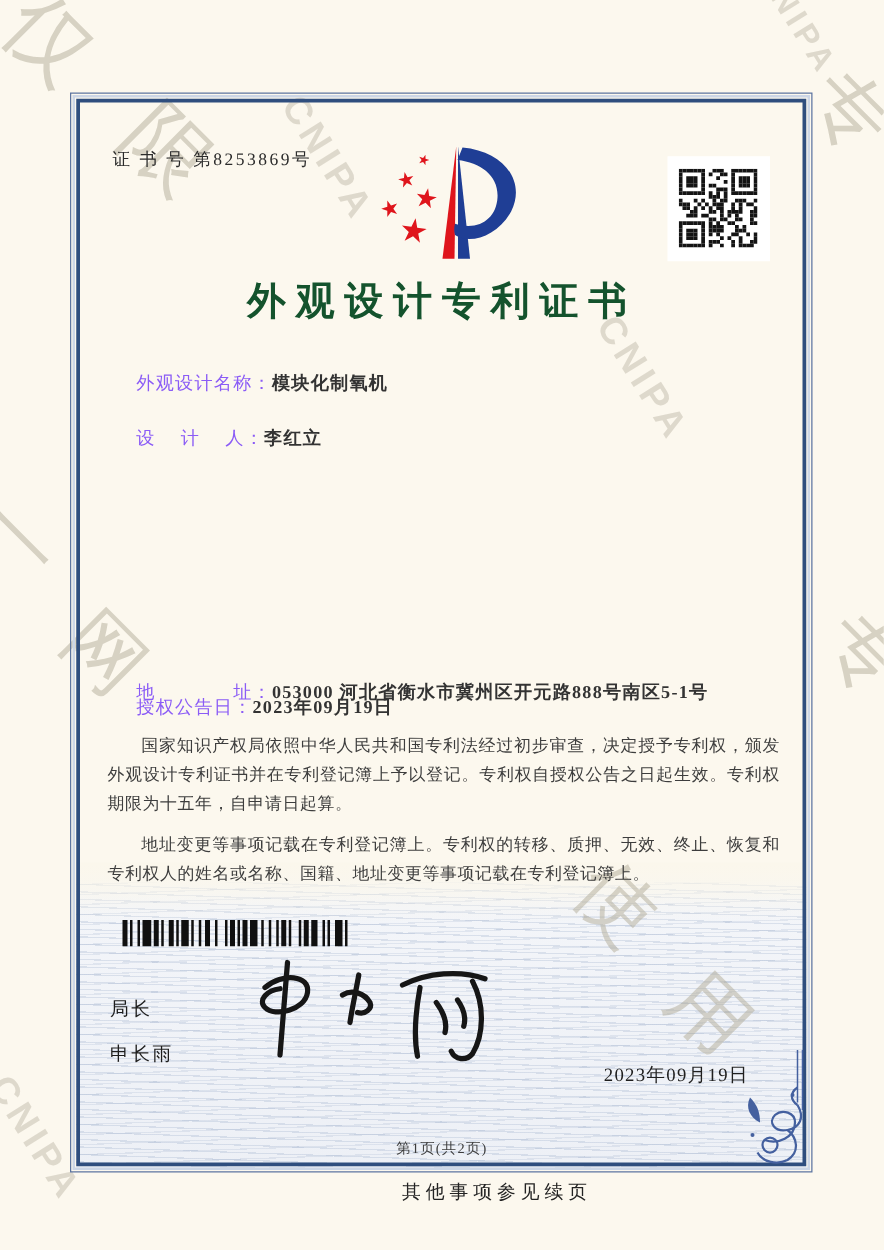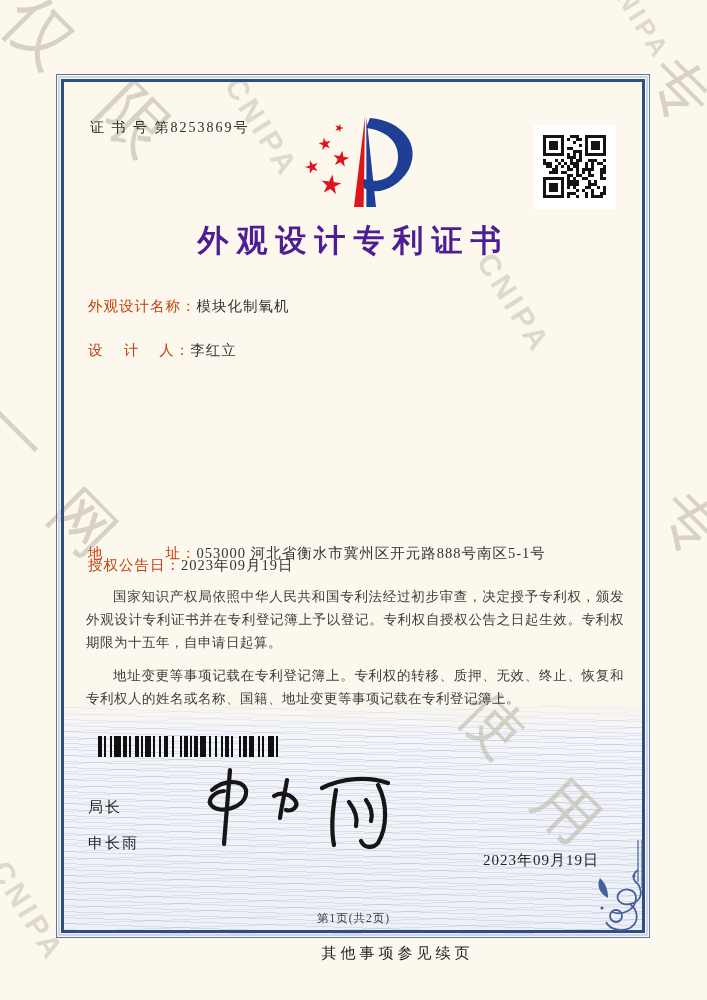--- a/index.html
+++ b/index.html
@@ -26,24 +26,24 @@
   .f1{left:56px;top:74px;width:594px;height:864px;border:1px solid #5c74a0;}
   .f2{left:58px;top:76px;width:590px;height:860px;border:2px solid #ccd6e6;}
   .f3{left:61px;top:79px;width:584px;height:854px;border:3px solid #2f4e7e;}
   
   .content{position:absolute;inset:0;z-index:4;}
   .cert-no{position:absolute;left:90px;top:119px;font-size:14px;letter-spacing:2px;color:#2b2b2b;}
   .logo{position:absolute;left:295px;top:113px;width:128px;height:100px;}
   .qr-box{position:absolute;left:534px;top:125px;width:82px;height:84px;background:#ffffff;}
   .qr-box svg{position:absolute;left:9px;top:10px;}
   .title{position:absolute;left:0;top:220px;width:707px;text-align:center;
-      font-size:31px;font-weight:700;letter-spacing:8px;color:#4c1d95;}
+      font-size:31px;font-weight:700;letter-spacing:8px;color:#14532d;}
   .field{position:absolute;left:88px;font-size:14.5px;letter-spacing:1px;color:#3a3a3a;white-space:nowrap;}
-  .flabel{color:#c2410c;}
-  .fvalue{color:#333;}
+  .flabel{color:#8b5cf6;margin-left:21px;}
+  .fvalue{color:#333;font-weight:bold;}
   .paras{position:absolute;left:86px;top:585px;width:538px;}
   .paras p{margin:0 0 9px 0;font-size:13.5px;line-height:1.72;text-indent:2em;
       color:#3d3d3d;letter-spacing:0.5px;text-align:justify;}
   .barcode{position:absolute;left:98px;top:736px;width:185px;height:21px;display:flex;}
   .barcode i{display:block;height:100%;background:#101010;flex:none;}
   .barcode i.sp{background:transparent;}
   .director-title{position:absolute;left:88px;top:798px;font-size:15px;letter-spacing:2px;
       font-family:"Liberation Sans",sans-serif;color:#1d1d1d;}
   .director-name{position:absolute;left:88px;top:834px;font-size:15px;letter-spacing:2px;
       font-family:"Liberation Sans",sans-serif;color:#1d1d1d;}

